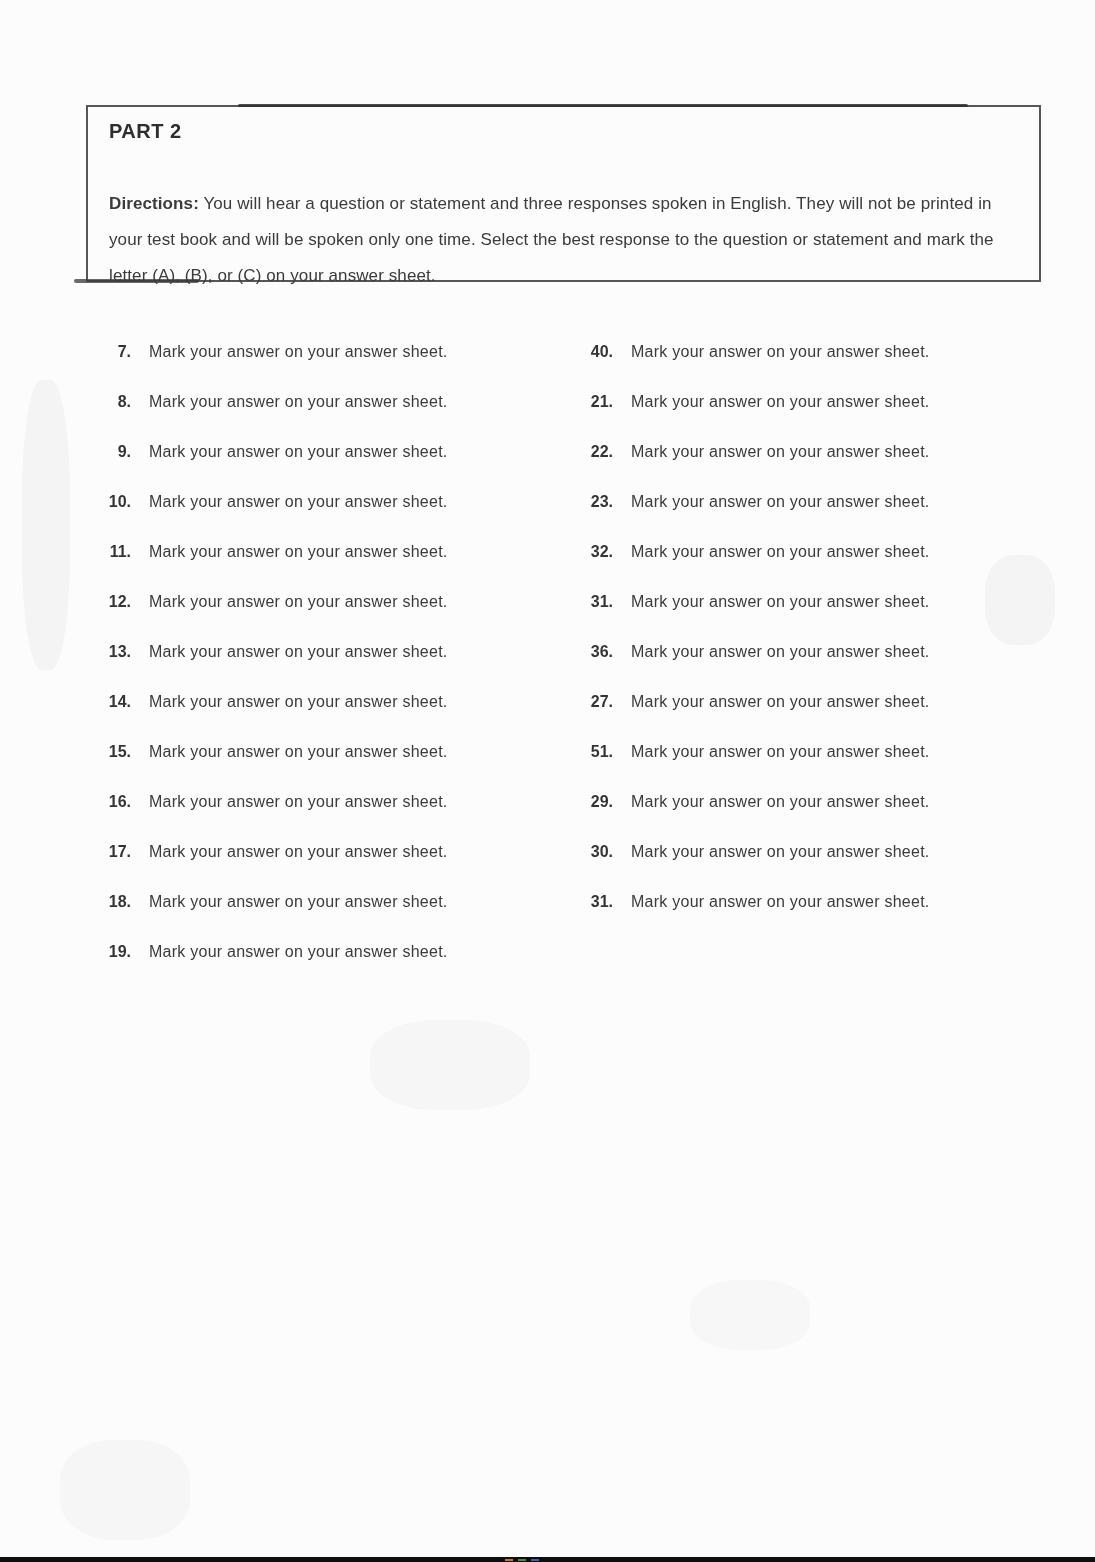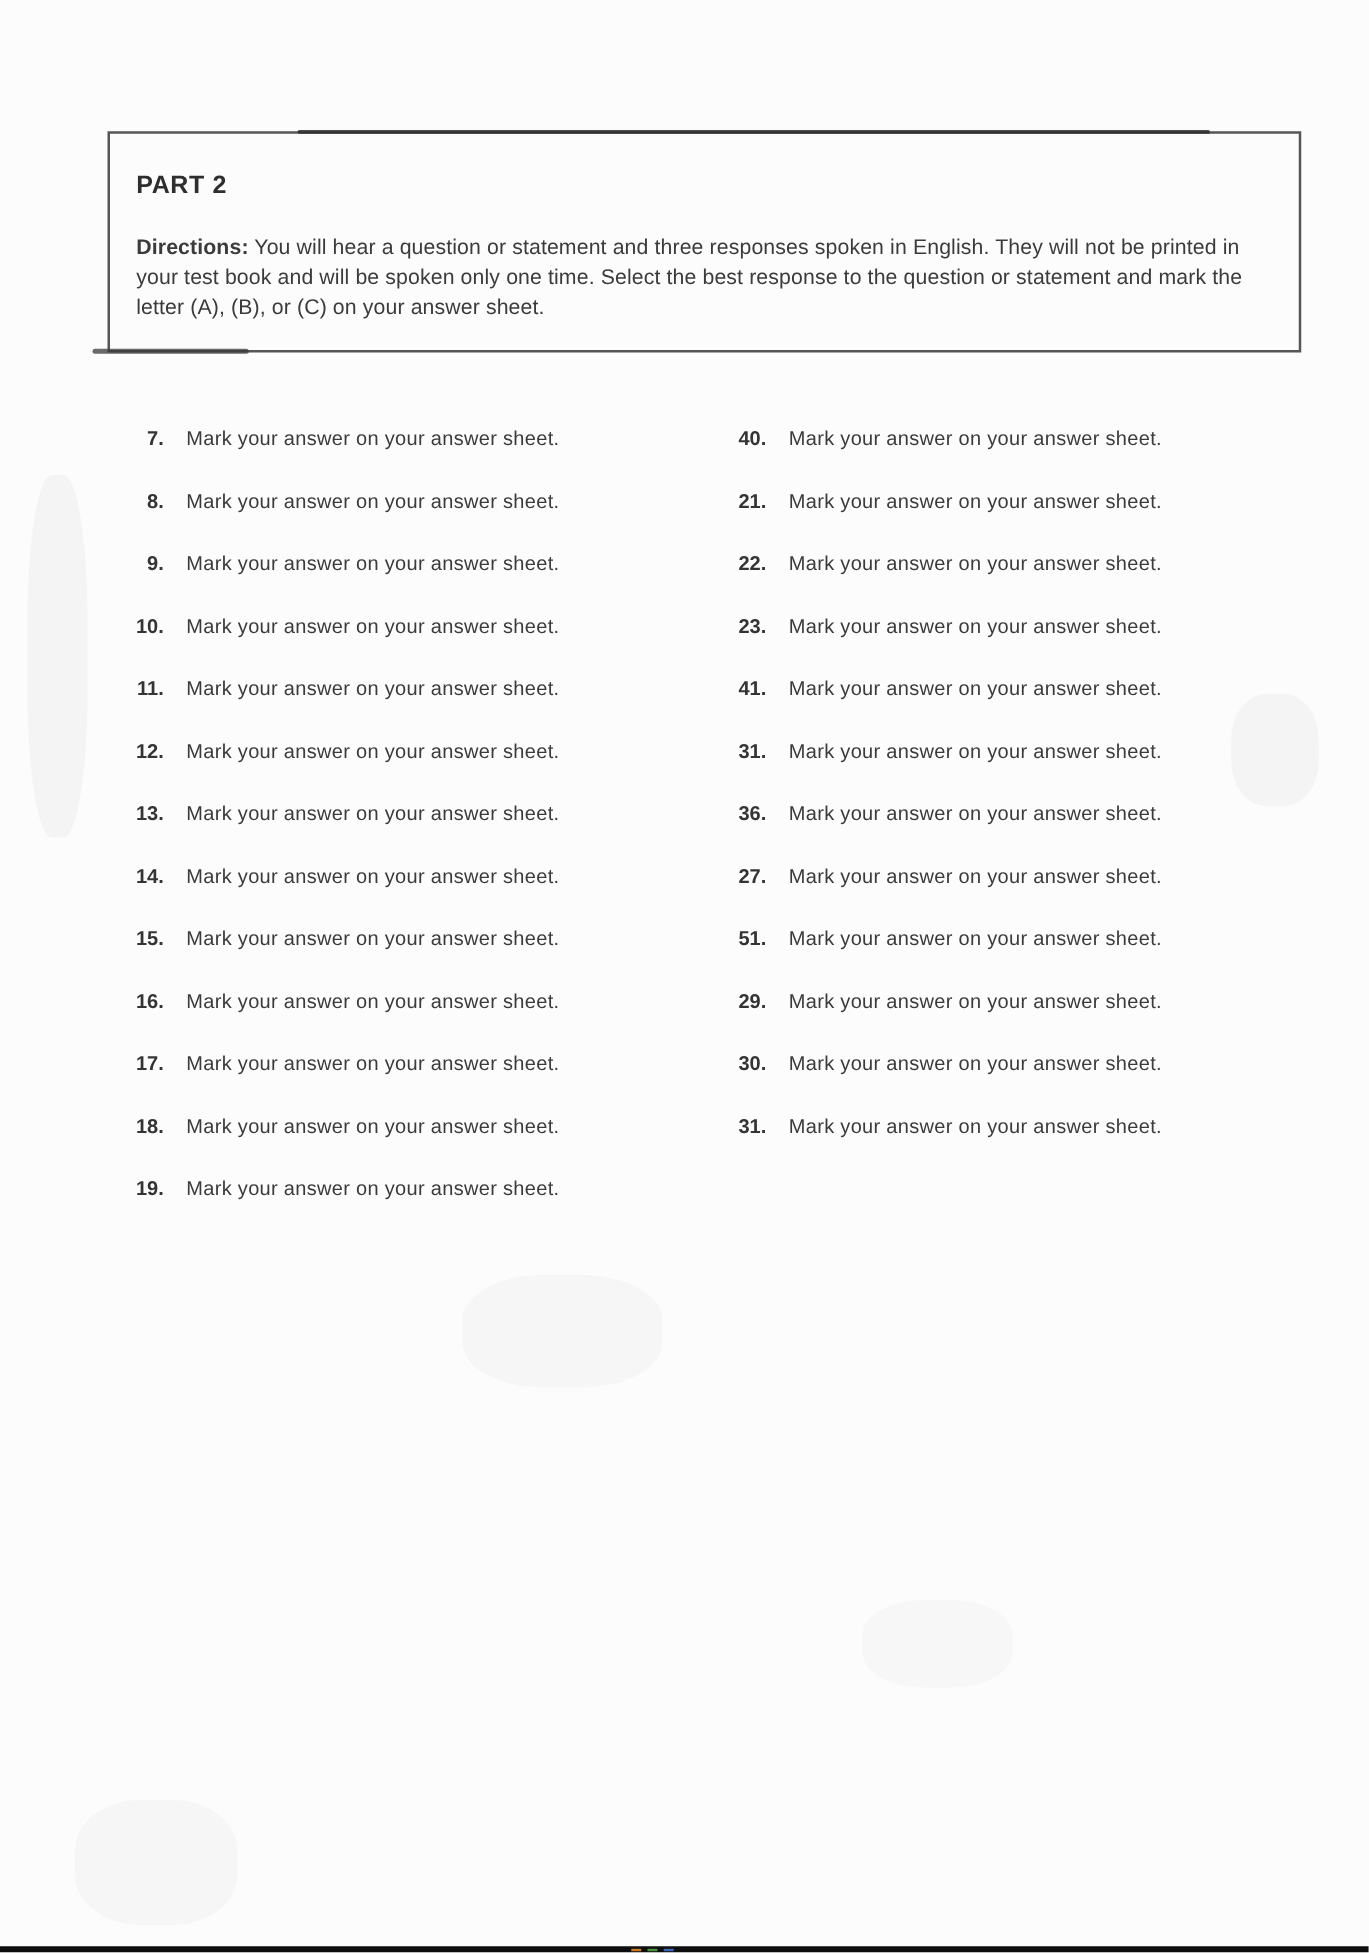--- a/index.html
+++ b/index.html
@@ -57,33 +57,33 @@
     width: 125px;
     height: 4px;
     background: #3a3a3a;
     border-radius: 2px;
     opacity: 0.75;
     filter: blur(0.5px);
   }
   .part-title {
     position: absolute;
     left: 21px;
-    top: 30px;
+    top: 13px;
     font-size: 20px;
     font-weight: bold;
     letter-spacing: 0.5px;
     color: var(--heading, #2e2e2e);
   }
   .directions-para {
     position: absolute;
     left: 21px;
     top: 79px;
     width: 920px;
     font-size: 17px;
-    line-height: 24px;
+    line-height: 36px;
     letter-spacing: 0.1px;
     color: var(--text, #3b3b3b);
   }
   .directions-label { font-weight: bold; }
 
   
   .questions-column {
     position: absolute;
     top: 343px;
   }
@@ -210,21 +210,21 @@
     </div>
     <div class="item-row">
       <span class="item-num">22.</span>
       <span class="item-text">Mark your answer on your answer sheet.</span>
     </div>
     <div class="item-row">
       <span class="item-num">23.</span>
       <span class="item-text">Mark your answer on your answer sheet.</span>
     </div>
     <div class="item-row">
-      <span class="item-num">41.</span>
+      <span class="item-num">32.</span>
       <span class="item-text">Mark your answer on your answer sheet.</span>
     </div>
     <div class="item-row">
       <span class="item-num">31.</span>
       <span class="item-text">Mark your answer on your answer sheet.</span>
     </div>
     <div class="item-row">
       <span class="item-num">36.</span>
       <span class="item-text">Mark your answer on your answer sheet.</span>
     </div>

